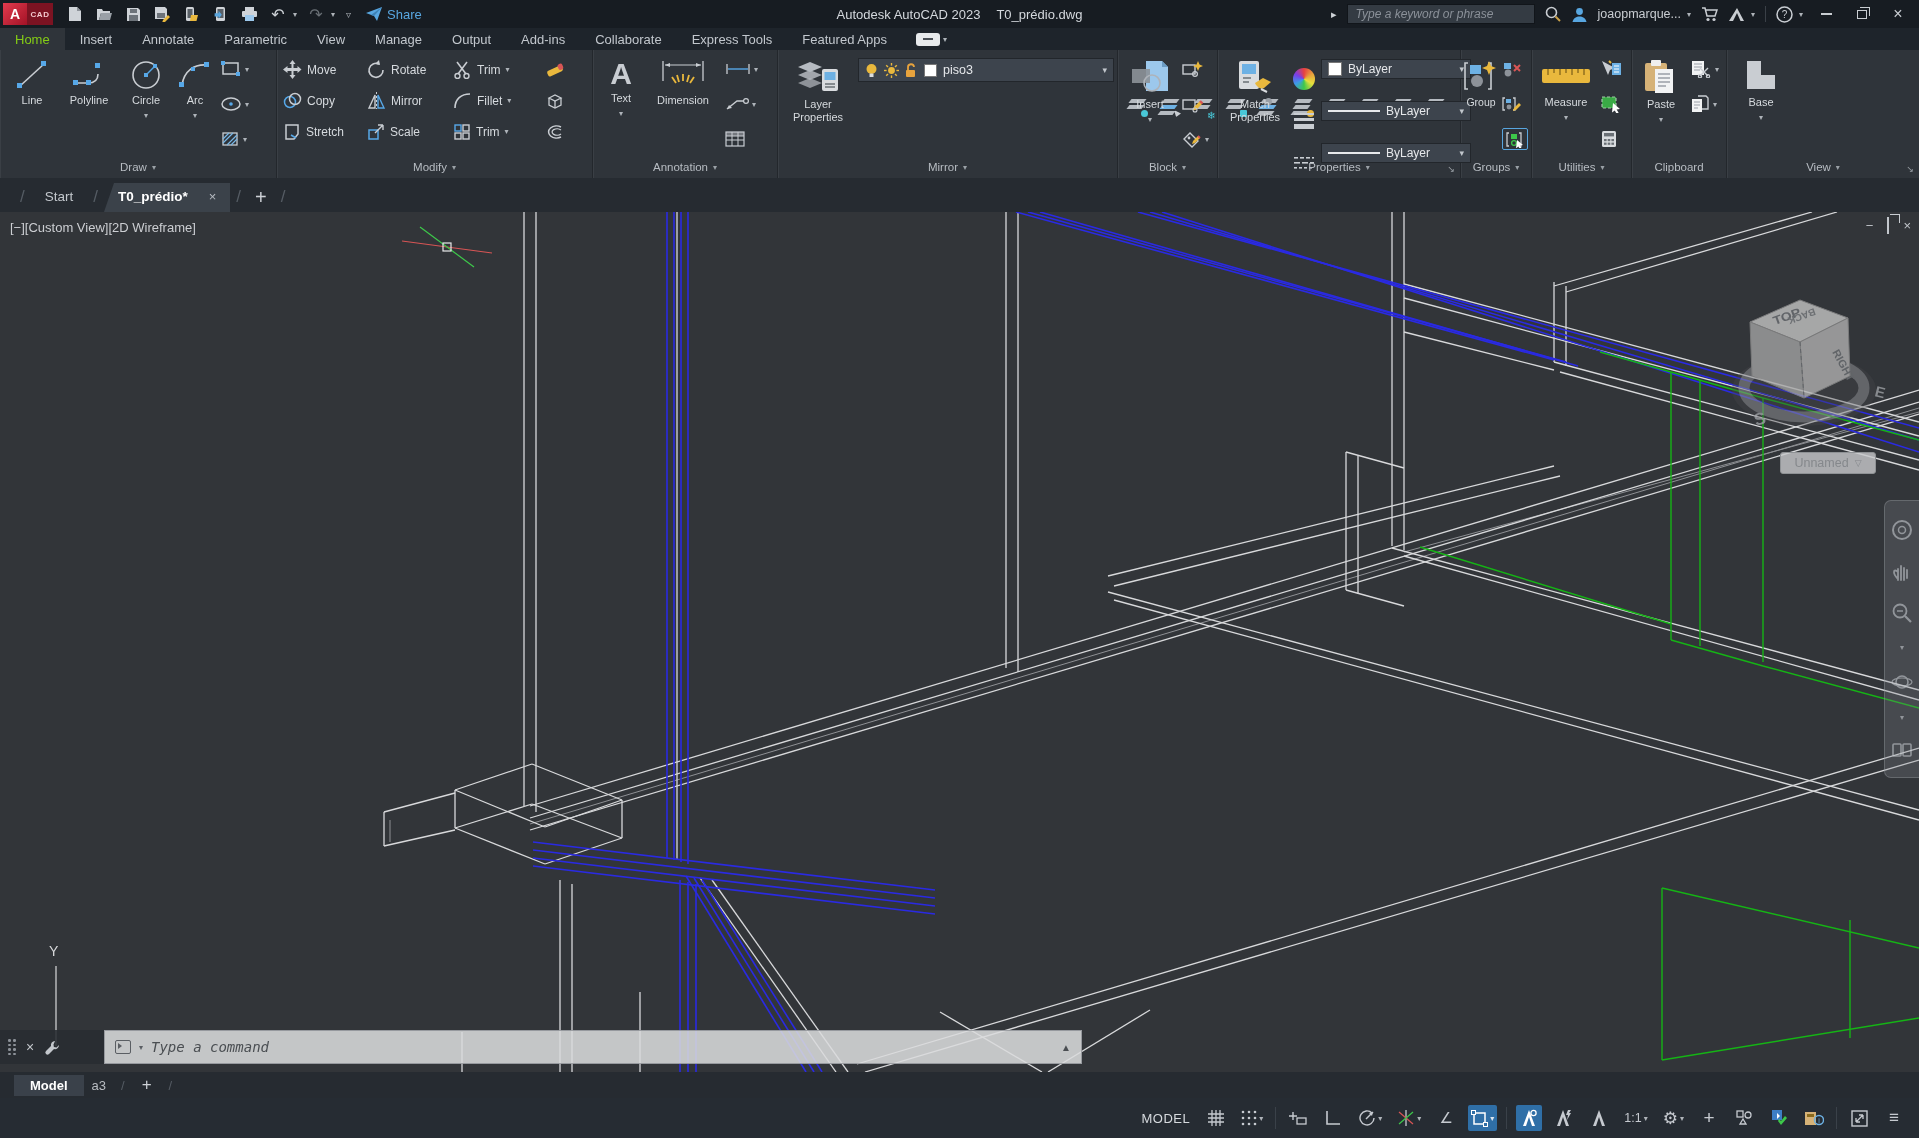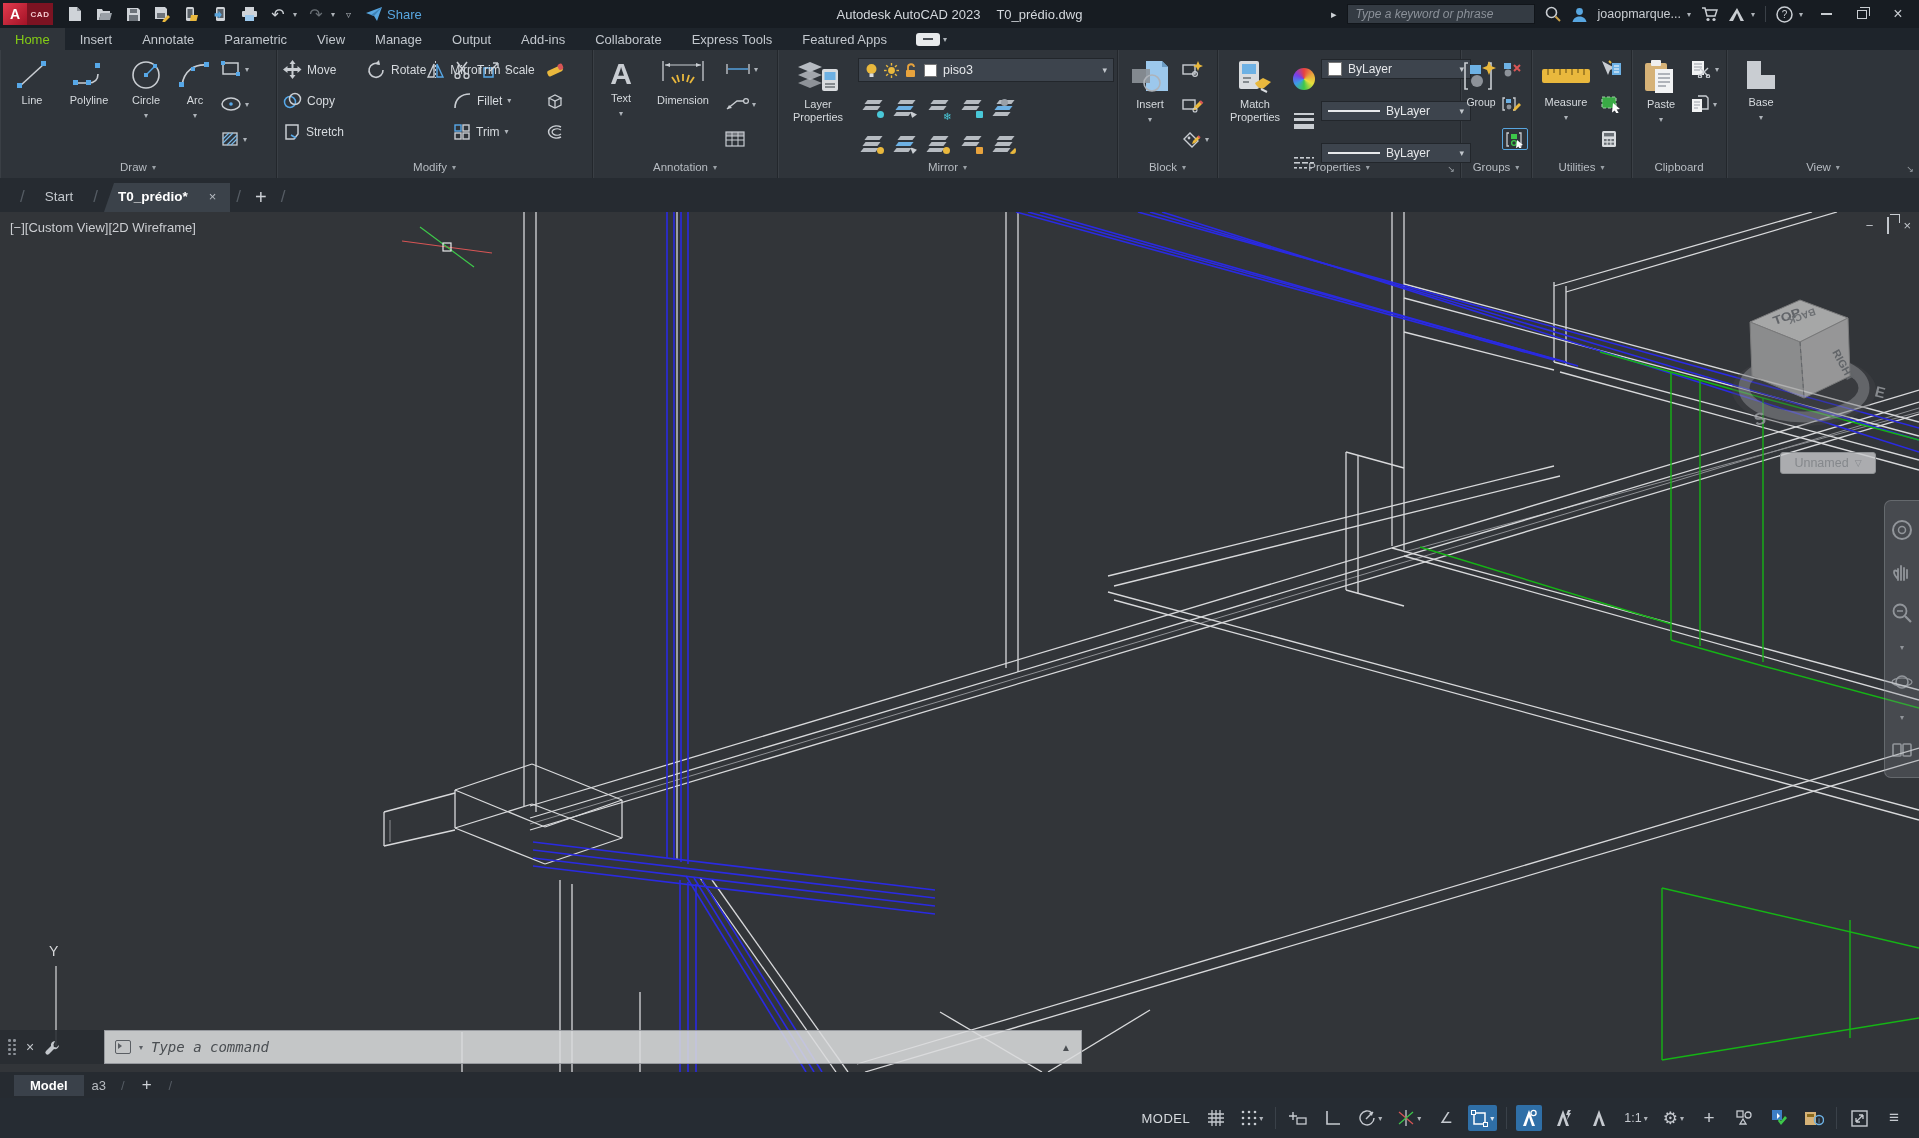--- a/index.html
+++ b/index.html
@@ -353,21 +353,21 @@
           <span>Copy</span>
         </div>
         <div class="mrow">
           <svg width="18" height="18" viewBox="0 0 18 18">
               <path d="M3 2v14h8l4-5V2z" fill="none" stroke="#c9cdd2" stroke-width="1.5"></path>
               <path d="M8 12l5 3" stroke="#57a8e8" stroke-width="1.5"></path>
             </svg>
           <span>Stretch</span>
         </div>
       </div>
-      <div style="display:flex;flex-direction:row;width:80px">
+      <div style="display:flex;flex-direction:column;width:80px">
         <div class="mrow">
           <svg width="19" height="19" viewBox="0 0 19 19">
               <path d="M16 10a7 7 0 1 1-4-6" fill="none" stroke="#c9cdd2" stroke-width="1.6"></path>
               <path d="M12 0l1 5-5-1z" fill="#c9cdd2"></path>
             </svg>
           <span>Rotate</span>
         </div>
         <div class="mrow">
           <svg width="19" height="17" viewBox="0 0 19 17">
               <path d="M8 16L2 16 8 3z" fill="none" stroke="#c9cdd2" stroke-width="1.4"></path>
@@ -504,21 +504,21 @@
               <path d="M2 8l12-5 12 5-12 5z"></path>
               <path d="M2 16l12-5 12 5-12 5z" opacity=".85"></path>
               <path d="M2 24l12-5 12 5-12 5z" opacity=".7"></path>
             </g>
             <rect x="26" y="10" width="16" height="22" rx="2" fill="#d9dcdf"></rect>
             <rect x="28.5" y="13" width="11" height="8" fill="#6db1e4"></rect>
             <path d="M29 25h10M29 28h10" stroke="#6a7076" stroke-width="1.4"></path>
           </svg>
         <span style="width:68px">Layer Properties</span>
       </div>
-      <div style="display:flex;flex-direction:column;gap:16px;padding-top:4px">
+      <div style="display:flex;flex-direction:row;gap:8px;padding-top:4px">
         <div class="layerdrop">
           <svg width="13" height="15" viewBox="0 0 13 15">
               <circle cx="6.5" cy="6" r="5" fill="#e9b83d"></circle>
               <rect x="4.5" y="10.5" width="4" height="3.5" fill="#d9dcdf"></rect>
             </svg>
           <svg width="15" height="15" viewBox="0 0 15 15">
               <circle cx="7.5" cy="7.5" r="3.4" fill="#e9b83d"></circle>
               <g stroke="#e9b83d" stroke-width="1.4">
                 <line x1="7.5" y1="0" x2="7.5" y2="2.6"></line>
                 <line x1="7.5" y1="12.4" x2="7.5" y2="15"></line>

